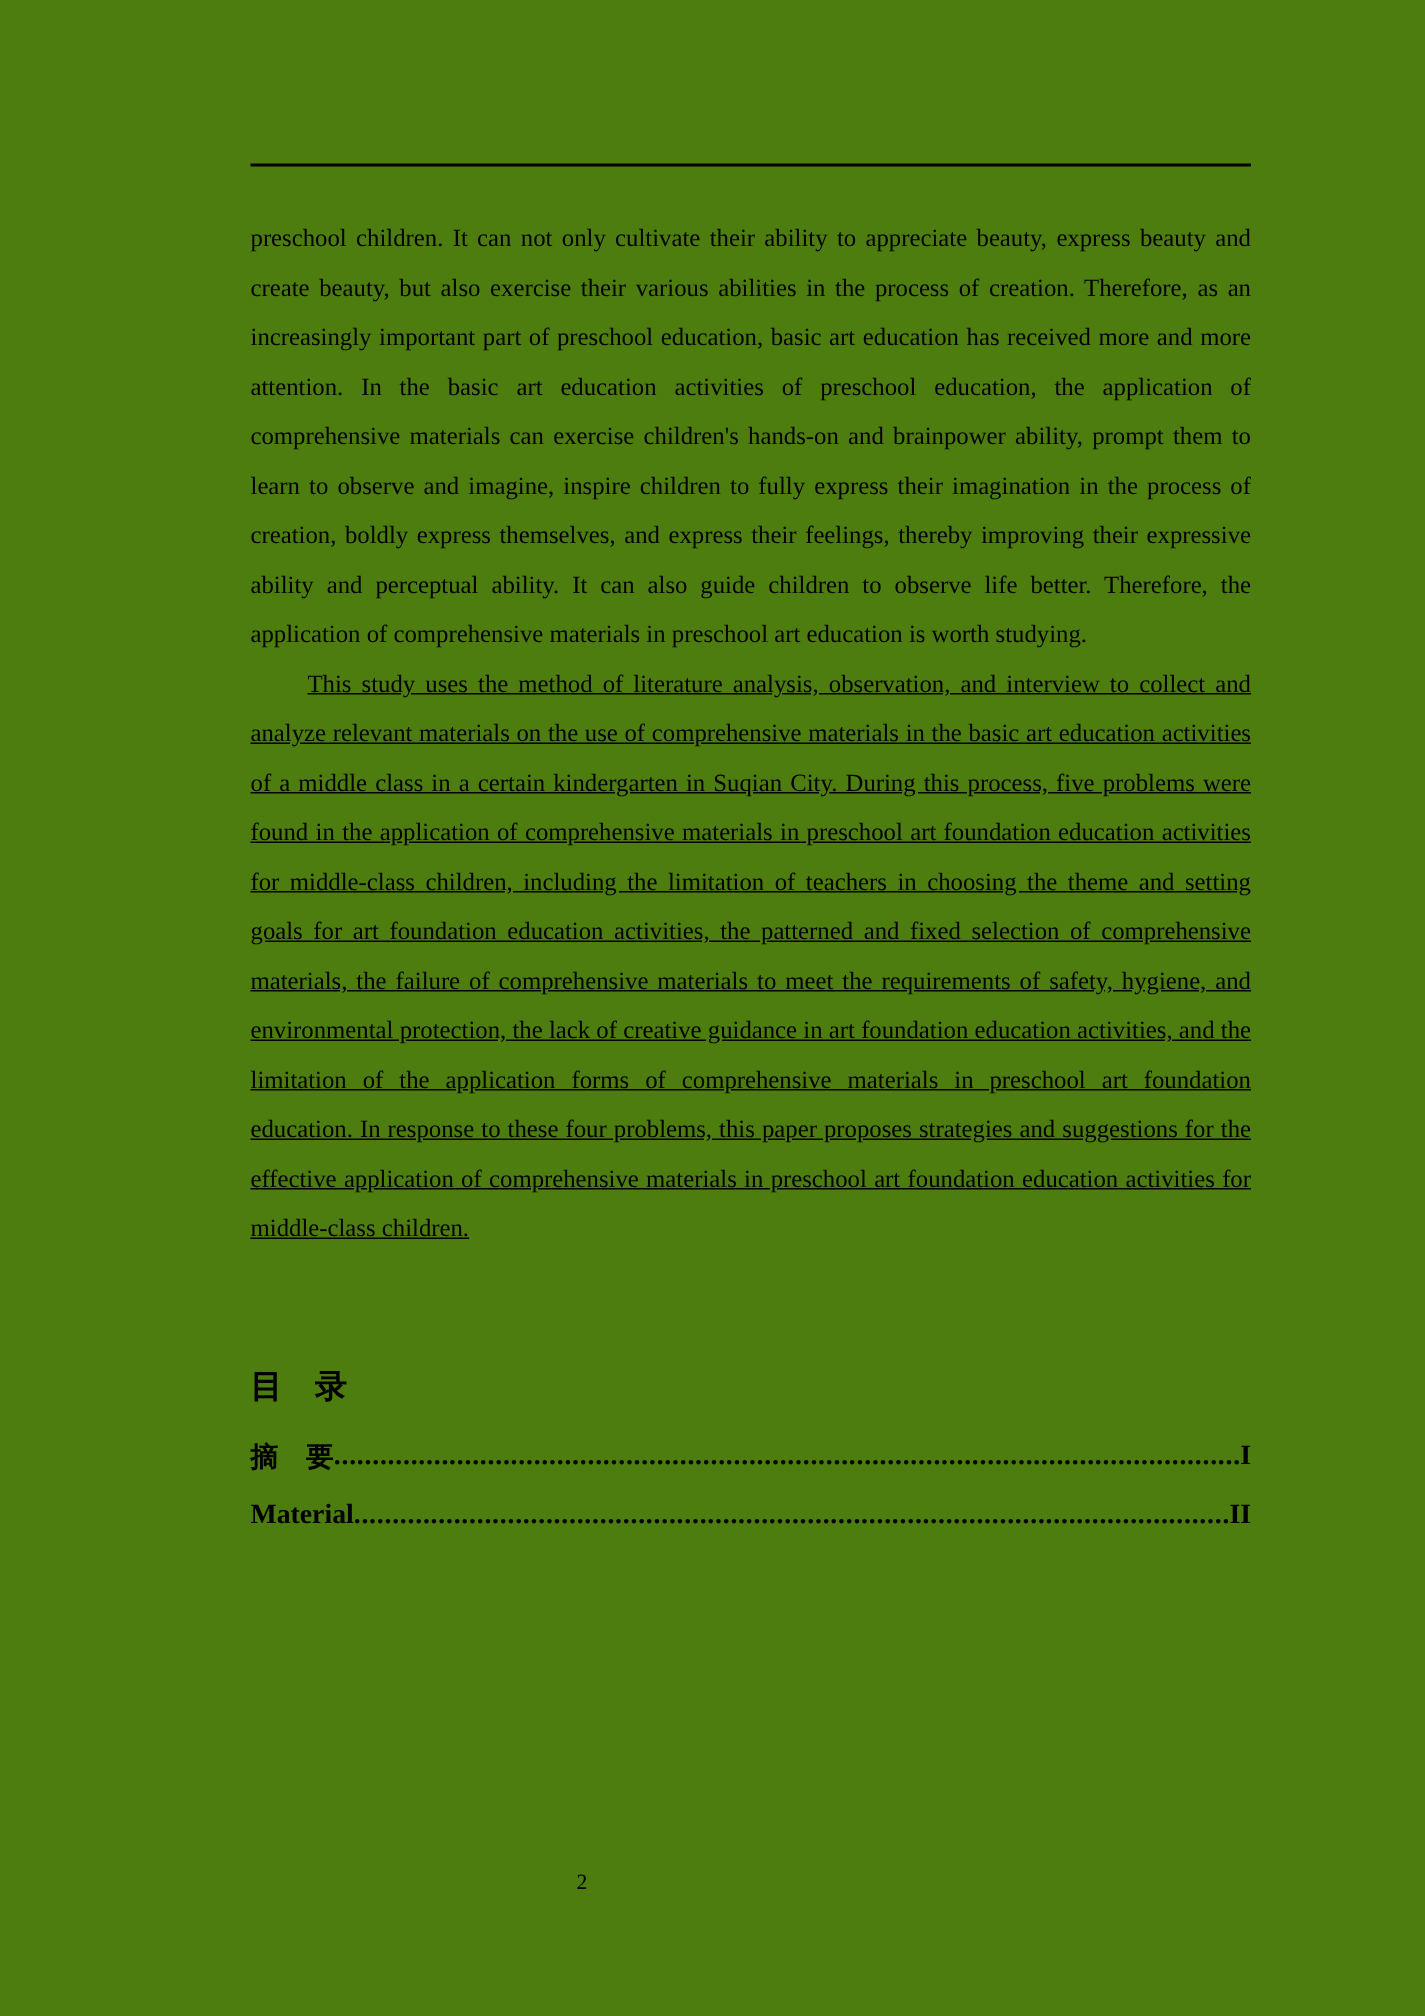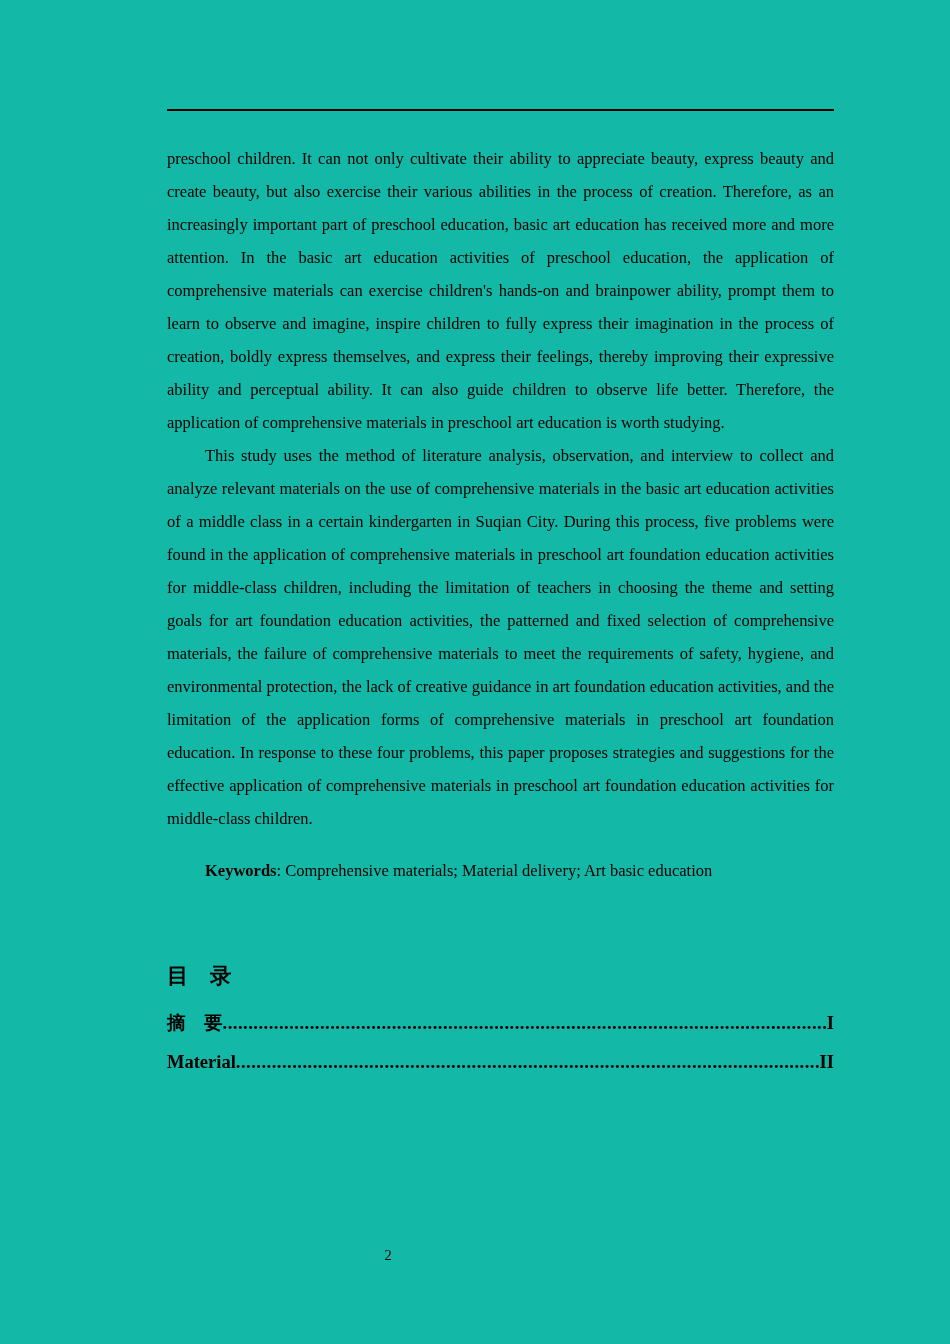--- a/index.html
+++ b/index.html
@@ -9,21 +9,21 @@
     height: 1344px;
     position: relative;
     font-family: "Liberation Serif", "DejaVu Serif", serif;
     color: #000000;
     overflow: hidden;
   }
   .page {
     position: relative;
     width: 950px;
     height: 1344px;
-    background: #14b8a6;
+    background: #4d7c0f;
   }
   .header-rule {
     position: absolute;
     top: 109px;
     left: 167px;
     width: 667px;
     border: none;
     border-top: 2px solid #000000;
   }
   .content {
@@ -31,21 +31,21 @@
     top: 142px;
     left: 167px;
     width: 667px;
   }
   .body-par {
     font-size: 16.5px;
     line-height: 33px;
     text-align: justify;
     text-justify: inter-word;
   }
-  .body-par.indent { text-indent: 38px; }
+  .body-par.indent { text-indent: 38px; text-decoration: underline; }
   .keywords {
     margin-top: 19px;
     font-size: 16.5px;
     line-height: 33px;
     text-indent: 38px;
   }
   .keywords b { font-weight: bold; }
   .toc-title {
     margin-top: 74px;
     font-size: 21.5px;
@@ -86,21 +86,20 @@
 <div class="page">
 
   <hr class="header-rule">
 
   <div class="content">
 
     <p class="body-par">preschool children. It can not only cultivate their ability to appreciate beauty, express beauty and create beauty, but also exercise their various abilities in the process of creation. Therefore, as an increasingly important part of preschool education, basic art education has received more and more attention. In the basic art education activities of preschool education, the application of comprehensive materials can exercise children's hands-on and brainpower ability, prompt them to learn to observe and imagine, inspire children to fully express their imagination in the process of creation, boldly express themselves, and express their feelings, thereby improving their expressive ability and perceptual ability. It can also guide children to observe life better. Therefore, the application of comprehensive materials in preschool art education is worth studying.</p>
 
     <p class="body-par indent">This study uses the method of literature analysis, observation, and interview to collect and analyze relevant materials on the use of comprehensive materials in the basic art education activities of a middle class in a certain kindergarten in Suqian City. During this process, five problems were found in the application of comprehensive materials in preschool art foundation education activities for middle-class children, including the limitation of teachers in choosing the theme and setting goals for art foundation education activities, the patterned and fixed selection of comprehensive materials, the failure of comprehensive materials to meet the requirements of safety, hygiene, and environmental protection, the lack of creative guidance in art foundation education activities, and the limitation of the application forms of comprehensive materials in preschool art foundation education. In response to these four problems, this paper proposes strategies and suggestions for the effective application of comprehensive materials in preschool art foundation education activities for middle-class children.</p>
 
-    <p class="keywords"><b>Keywords</b><span>: Comprehensive materials; Material delivery; Art basic education</span></p>
 
     <h2 class="toc-title">目　录</h2>
 
     <div class="toc-list">
 
       <div class="toc-entry">
         <span class="toc-label cjk">摘　要</span>
         <span class="leader-dots">............................................................................................................................................................................................................................</span>
         <span class="toc-page">I</span>
       </div>

